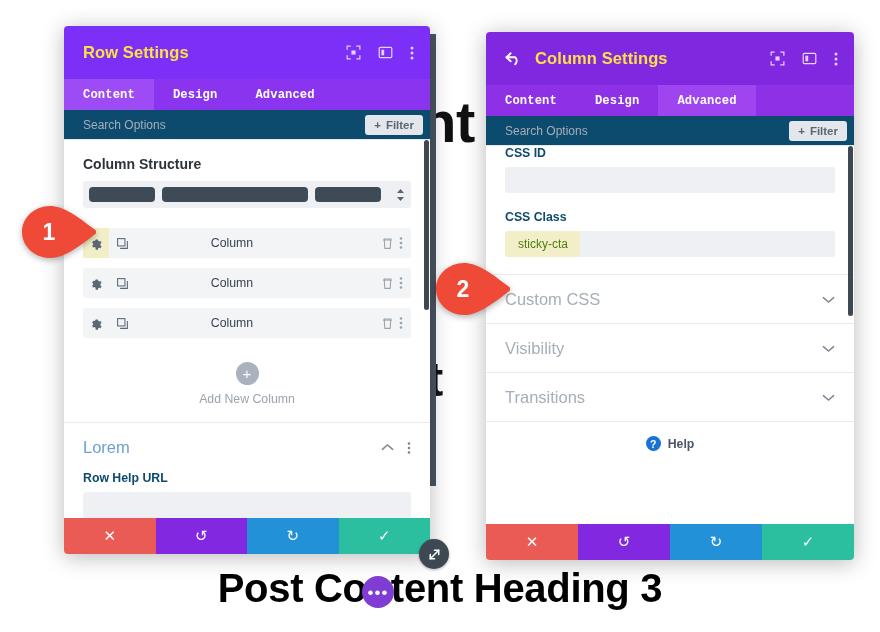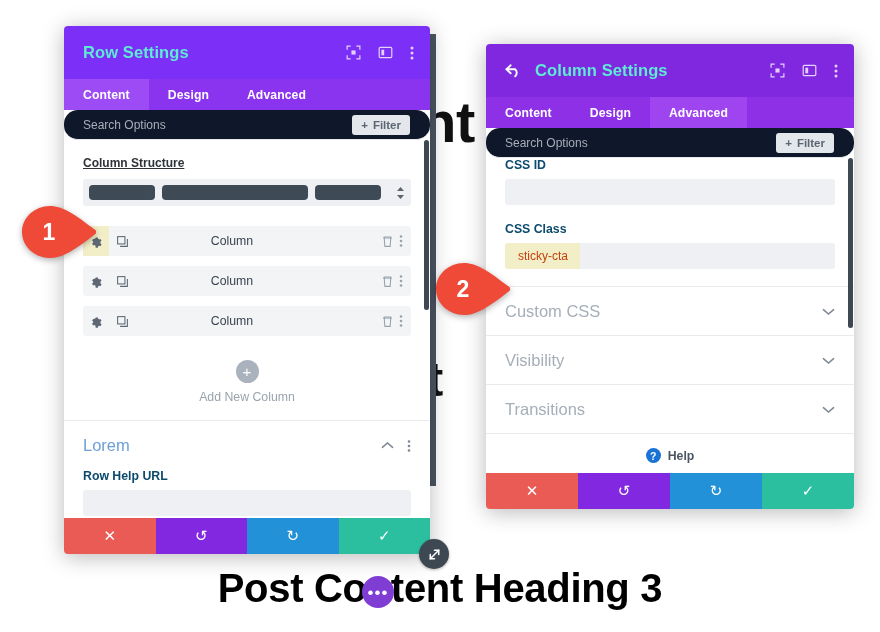--- a/index.html
+++ b/index.html
@@ -62,50 +62,50 @@
   
   .modal {
     position: absolute; z-index: 3;
     background: #ffffff;
     border-radius: 4px;
     box-shadow: 0 3px 22px rgba(0,0,0,.28);
     overflow: hidden;
     display: flex; flex-direction: column;
   }
   #row-modal    { left: 64px;  top: 26px;  width: 366px; height: 528px; }
-  #column-modal { left: 486px; top: 44px;  width: 368px; height: 465px; }
+  #column-modal { left: 486px; top: 32px;  width: 368px; height: 528px; }
 
   .modal-titlebar {
     height: 53px; background: #7b2ff7;
     display: flex; align-items: center;
     padding: 0 16px 0 19px; flex: 0 0 auto;
   }
   #column-modal .modal-titlebar { background: #8028e0; }
   .back-arrow { color: #fff; font-size: 17px; margin-right: 13px; line-height: 1; display:flex; }
   .modal-title {
-    color: #5eead4; font-size: 16.5px; font-weight: 700;
+    color: #fde047; font-size: 16.5px; font-weight: 700;
     flex: 1 1 auto; letter-spacing: .1px;
   }
   .title-icons { display: flex; align-items: center; gap: 17px; }
   .title-icons .ti { color: #e4d2fb; display: flex; align-items: center; }
 
-  .tabbar { height: 31px; background: #8a34ef; display: flex; flex: 0 0 auto; }
+  .tabbar { height: 31px; background: #8a34ef; display: flex; flex: 0 0 auto; font-family: Liberation Mono, monospace; }
   #column-modal .tabbar { background: #8d30e6; }
   .tab {
     padding: 0 19px; height: 31px;
     display: flex; align-items: center; justify-content: center;
     color: #ffffff; font-size: 12.2px; font-weight: 700;
     letter-spacing: .1px;
   }
   .tab.active { background: #9c4bf5; }
   #column-modal .tab.active { background: #9f45f0; }
 
   .searchbar {
-    height: 30px; background: #0f172a; border-bottom: 1px solid #e6e8eb;
-    display: flex; align-items: center; padding: 0 20px 0 19px; flex: 0 0 auto; border-radius: 14px;
+    height: 30px; background: #0c4a6e; border-bottom: 1px solid #e6e8eb;
+    display: flex; align-items: center; padding: 0 7px 0 19px; flex: 0 0 auto;
   }
   .search-input {
     flex: 1 1 auto; border: 0; background: transparent; outline: none;
     font-family: "Liberation Sans", sans-serif;
     font-size: 12px; color: #9aa2ad;
   }
   .search-input::placeholder { color: #a7aeb8; }
   .filter-btn {
     background: #e3e6ea; color: #5c6672;
     font-size: 11.5px; font-weight: 700;
@@ -115,21 +115,21 @@
 
   .modal-body { flex: 1 1 auto; overflow: hidden; position: relative; background:#fff; }
   .scrollthumb {
     position: absolute; right: 1px; top: 0; width: 5px; height: 170px;
     background: #3d4852; border-radius: 3px;
   }
 
   
   .section-pad { padding: 16px 19px 4px 19px; }
   .field-label {
-    font-size: 12px; font-weight: 700; color: #2e3338; margin-bottom: 9px; text-decoration: underline;
+    font-size: 14px; font-weight: 700; color: #2e3338; margin-bottom: 9px;
   }
   .structure-box {
     background: #eef0f3; border-radius: 3px; height: 27px;
     display: flex; align-items: center; padding: 0 6px; gap: 7px;
     margin-bottom: 20px;
   }
   .struct-seg { background: #3f4a57; border-radius: 4px; height: 15px; }
   .struct-caret {
     margin-left: auto; color: #5b6570; font-size: 10px; line-height: 9px;
     display: flex; flex-direction: column; align-items: center;
@@ -176,21 +176,21 @@
   .acc-icons { display: flex; align-items: center; gap: 13px; color: #7d8792; }
 
   
   .cs-field { padding: 0 19px; }
   .cs-label { font-size: 12.3px; font-weight: 700; color: #0c4a6e; margin-bottom: 7px; }
   .cs-input {
     background: #eef0f3; border-radius: 3px; height: 26px;
     margin-bottom: 17px; display: flex; align-items: center;
   }
   .cs-input .token {
-    background: #f2efc8; color: #c2410c; font-size: 12px;
+    background: #f2efc8; color: #4d7c0f; font-size: 12px;
     height: 26px; display: flex; align-items: center;
     padding: 0 12px 0 13px; border-radius: 3px 0 0 3px;
   }
   .help-row {
     display: flex; align-items: center; justify-content: center; gap: 7px;
     padding: 14px 0 0 0;
   }
   .help-icon {
     width: 15px; height: 15px; border-radius: 50%; background: #1a73d4;
     color: #fff; font-size: 10.5px; font-weight: 700;

